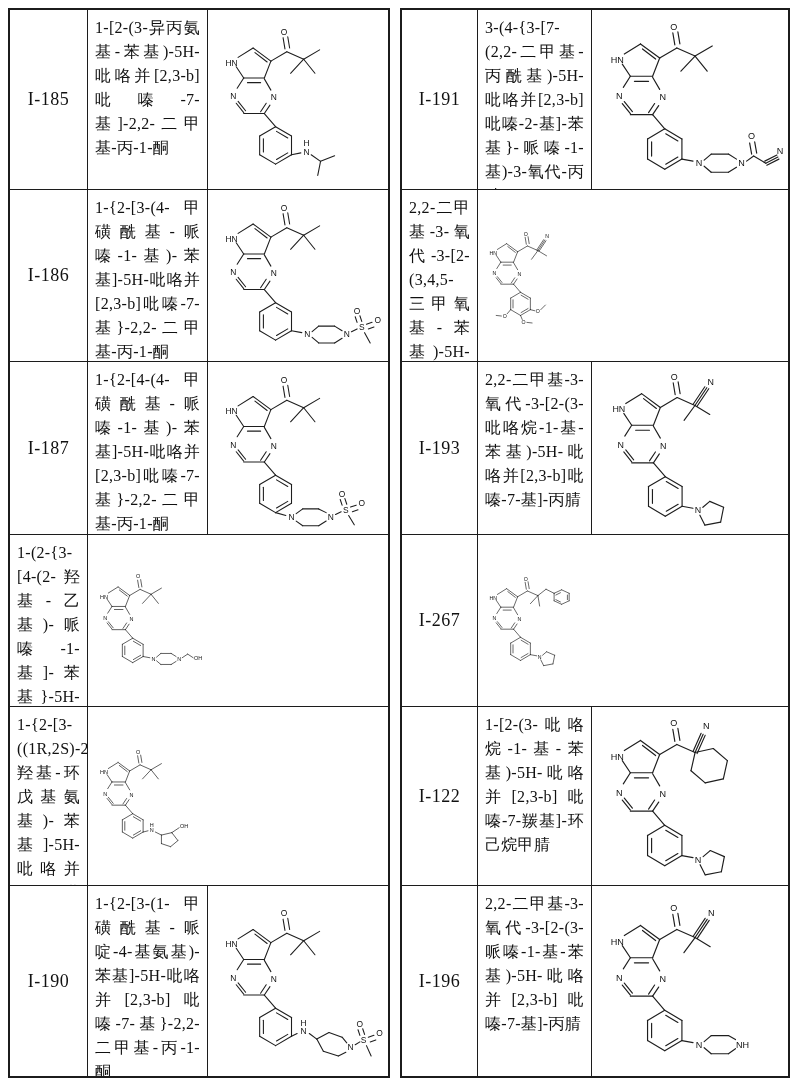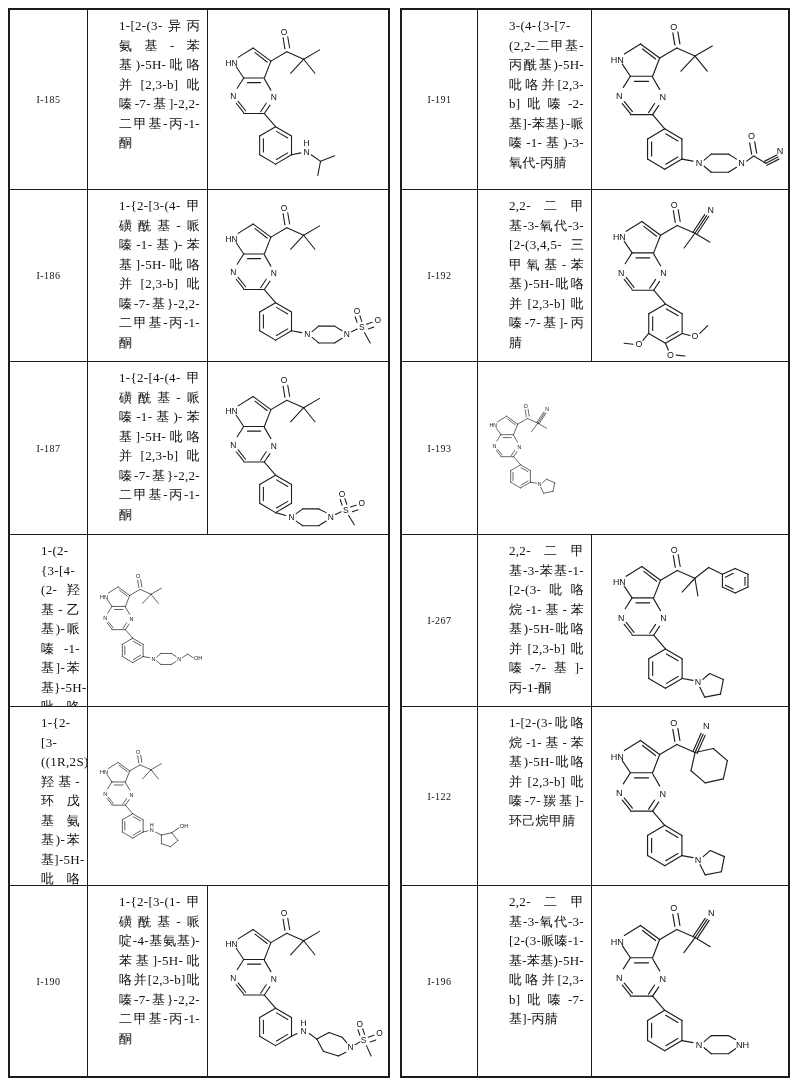--- a/index.html
+++ b/index.html
@@ -14,26 +14,26 @@
   .ctable.left{left:8px;width:382px;}
   .ctable.right{left:400px;width:390px;}
   .crow{display:grid;border-bottom:1px solid #1c1c1c;box-sizing:border-box;}
   .ctable.left  .crow{grid-template-columns:78px 120px 182px;}
   .ctable.right .crow{grid-template-columns:76px 114px 196px;}
   .crow:last-child{border-bottom:none;}
   .cell{border-right:1px solid #1c1c1c;box-sizing:border-box;overflow:hidden;}
   .struct-cell{border-right:none;padding:2px;}
   .id-cell{
     display:flex;align-items:center;justify-content:center;
-    font-size:10px;letter-spacing:.5px;
+    font-size:18px;letter-spacing:.5px;
   }
   .name-cell{
     padding:6px 7px 0 7px;
-    font-size:13px;line-height:1.5;
-    text-align:justify;letter-spacing:.3px;margin-left:24px;
+    font-size:16px;line-height:1.5;
+    text-align:justify;letter-spacing:.3px;
   }
   .struct-cell svg{width:100%;height:100%;display:block;}
   .struct-cell svg line{stroke:#1e1e1e;stroke-width:1.15;stroke-linecap:round;}
   .struct-cell svg text{
     font-family:"Liberation Sans", sans-serif;font-size:9px;
     fill:#101010;text-anchor:middle;
   }
 </style>
 </head>
 <body>
@@ -444,21 +444,20 @@
             <line x1="169" y1="146" x2="181" y2="140"></line>
             <text x="104" y="151">N</text>
             <text x="146" y="151">N</text>
             <text x="156" y="124">O</text>
             <text x="184" y="139">N</text>
           </svg>
         </div>
   </div>
 
   <div class="crow" style="height: 172px;">
-    <div class="cell id-cell">I-192</div>
     <div class="cell name-cell">2,2-二甲基-3-氧代-3-[2-(3,4,5-三甲氧基-苯基)-5H-吡咯并[2,3-b]吡嗪-7-基]-丙腈</div>
     <div class="cell struct-cell" role="img" aria-label="chemical structure I-192">
           <svg viewBox="0 0 190 170" preserveAspectRatio="xMidYMid meet">
             <line x1="36" y1="62" x2="28" y2="50"></line>
             <line x1="30" y1="40" x2="46" y2="30"></line>
             <line x1="46" y1="30" x2="65" y2="44"></line>
             <line x1="48" y1="35" x2="61" y2="45"></line>
             <line x1="65" y1="44" x2="58" y2="62"></line>
             <line x1="36" y1="62" x2="58" y2="62"></line>
             <line x1="40" y1="67" x2="54" y2="67"></line>
@@ -501,20 +500,21 @@
             <line x1="37" y1="155" x2="28" y2="154"></line>
             <text x="100" y="150">O</text>
             <text x="75" y="169">O</text>
             <text x="43" y="158">O</text>
           </svg>
         </div>
   </div>
 
   <div class="crow" style="height: 173px;">
     <div class="cell id-cell">I-193</div>
+    <div class="cell name-cell">2,2-二甲基-3-氧代-3-[2-(3-吡咯烷-1-基-苯基)-5H-吡咯并[2,3-b]吡嗪-7-基]-丙腈</div>
     <div class="cell struct-cell" role="img" aria-label="chemical structure I-193">
           <svg viewBox="0 0 190 170" preserveAspectRatio="xMidYMid meet">
             <line x1="36" y1="62" x2="28" y2="50"></line>
             <line x1="30" y1="40" x2="46" y2="30"></line>
             <line x1="46" y1="30" x2="65" y2="44"></line>
             <line x1="48" y1="35" x2="61" y2="45"></line>
             <line x1="65" y1="44" x2="58" y2="62"></line>
             <line x1="36" y1="62" x2="58" y2="62"></line>
             <line x1="40" y1="67" x2="54" y2="67"></line>
             <line x1="36" y1="62" x2="29" y2="73"></line>
@@ -554,21 +554,20 @@
             <line x1="129" y1="145" x2="126" y2="160"></line>
             <line x1="126" y1="160" x2="110" y2="163"></line>
             <line x1="110" y1="163" x2="105" y2="153"></line>
             <text x="103" y="151">N</text>
           </svg>
         </div>
   </div>
 
   <div class="crow" style="height: 172px;">
     <div class="cell id-cell">I-267</div>
-    <div class="cell name-cell">2,2-二甲基-3-苯基-1-[2-(3-吡咯烷-1-基-苯基)-5H-吡咯并[2,3-b]吡嗪-7-基]-丙-1-酮</div>
     <div class="cell struct-cell" role="img" aria-label="chemical structure I-194">
           <svg viewBox="0 0 190 170" preserveAspectRatio="xMidYMid meet">
             <line x1="36" y1="62" x2="28" y2="50"></line>
             <line x1="30" y1="40" x2="46" y2="30"></line>
             <line x1="46" y1="30" x2="65" y2="44"></line>
             <line x1="48" y1="35" x2="61" y2="45"></line>
             <line x1="65" y1="44" x2="58" y2="62"></line>
             <line x1="36" y1="62" x2="58" y2="62"></line>
             <line x1="40" y1="67" x2="54" y2="67"></line>
             <line x1="36" y1="62" x2="29" y2="73"></line>

